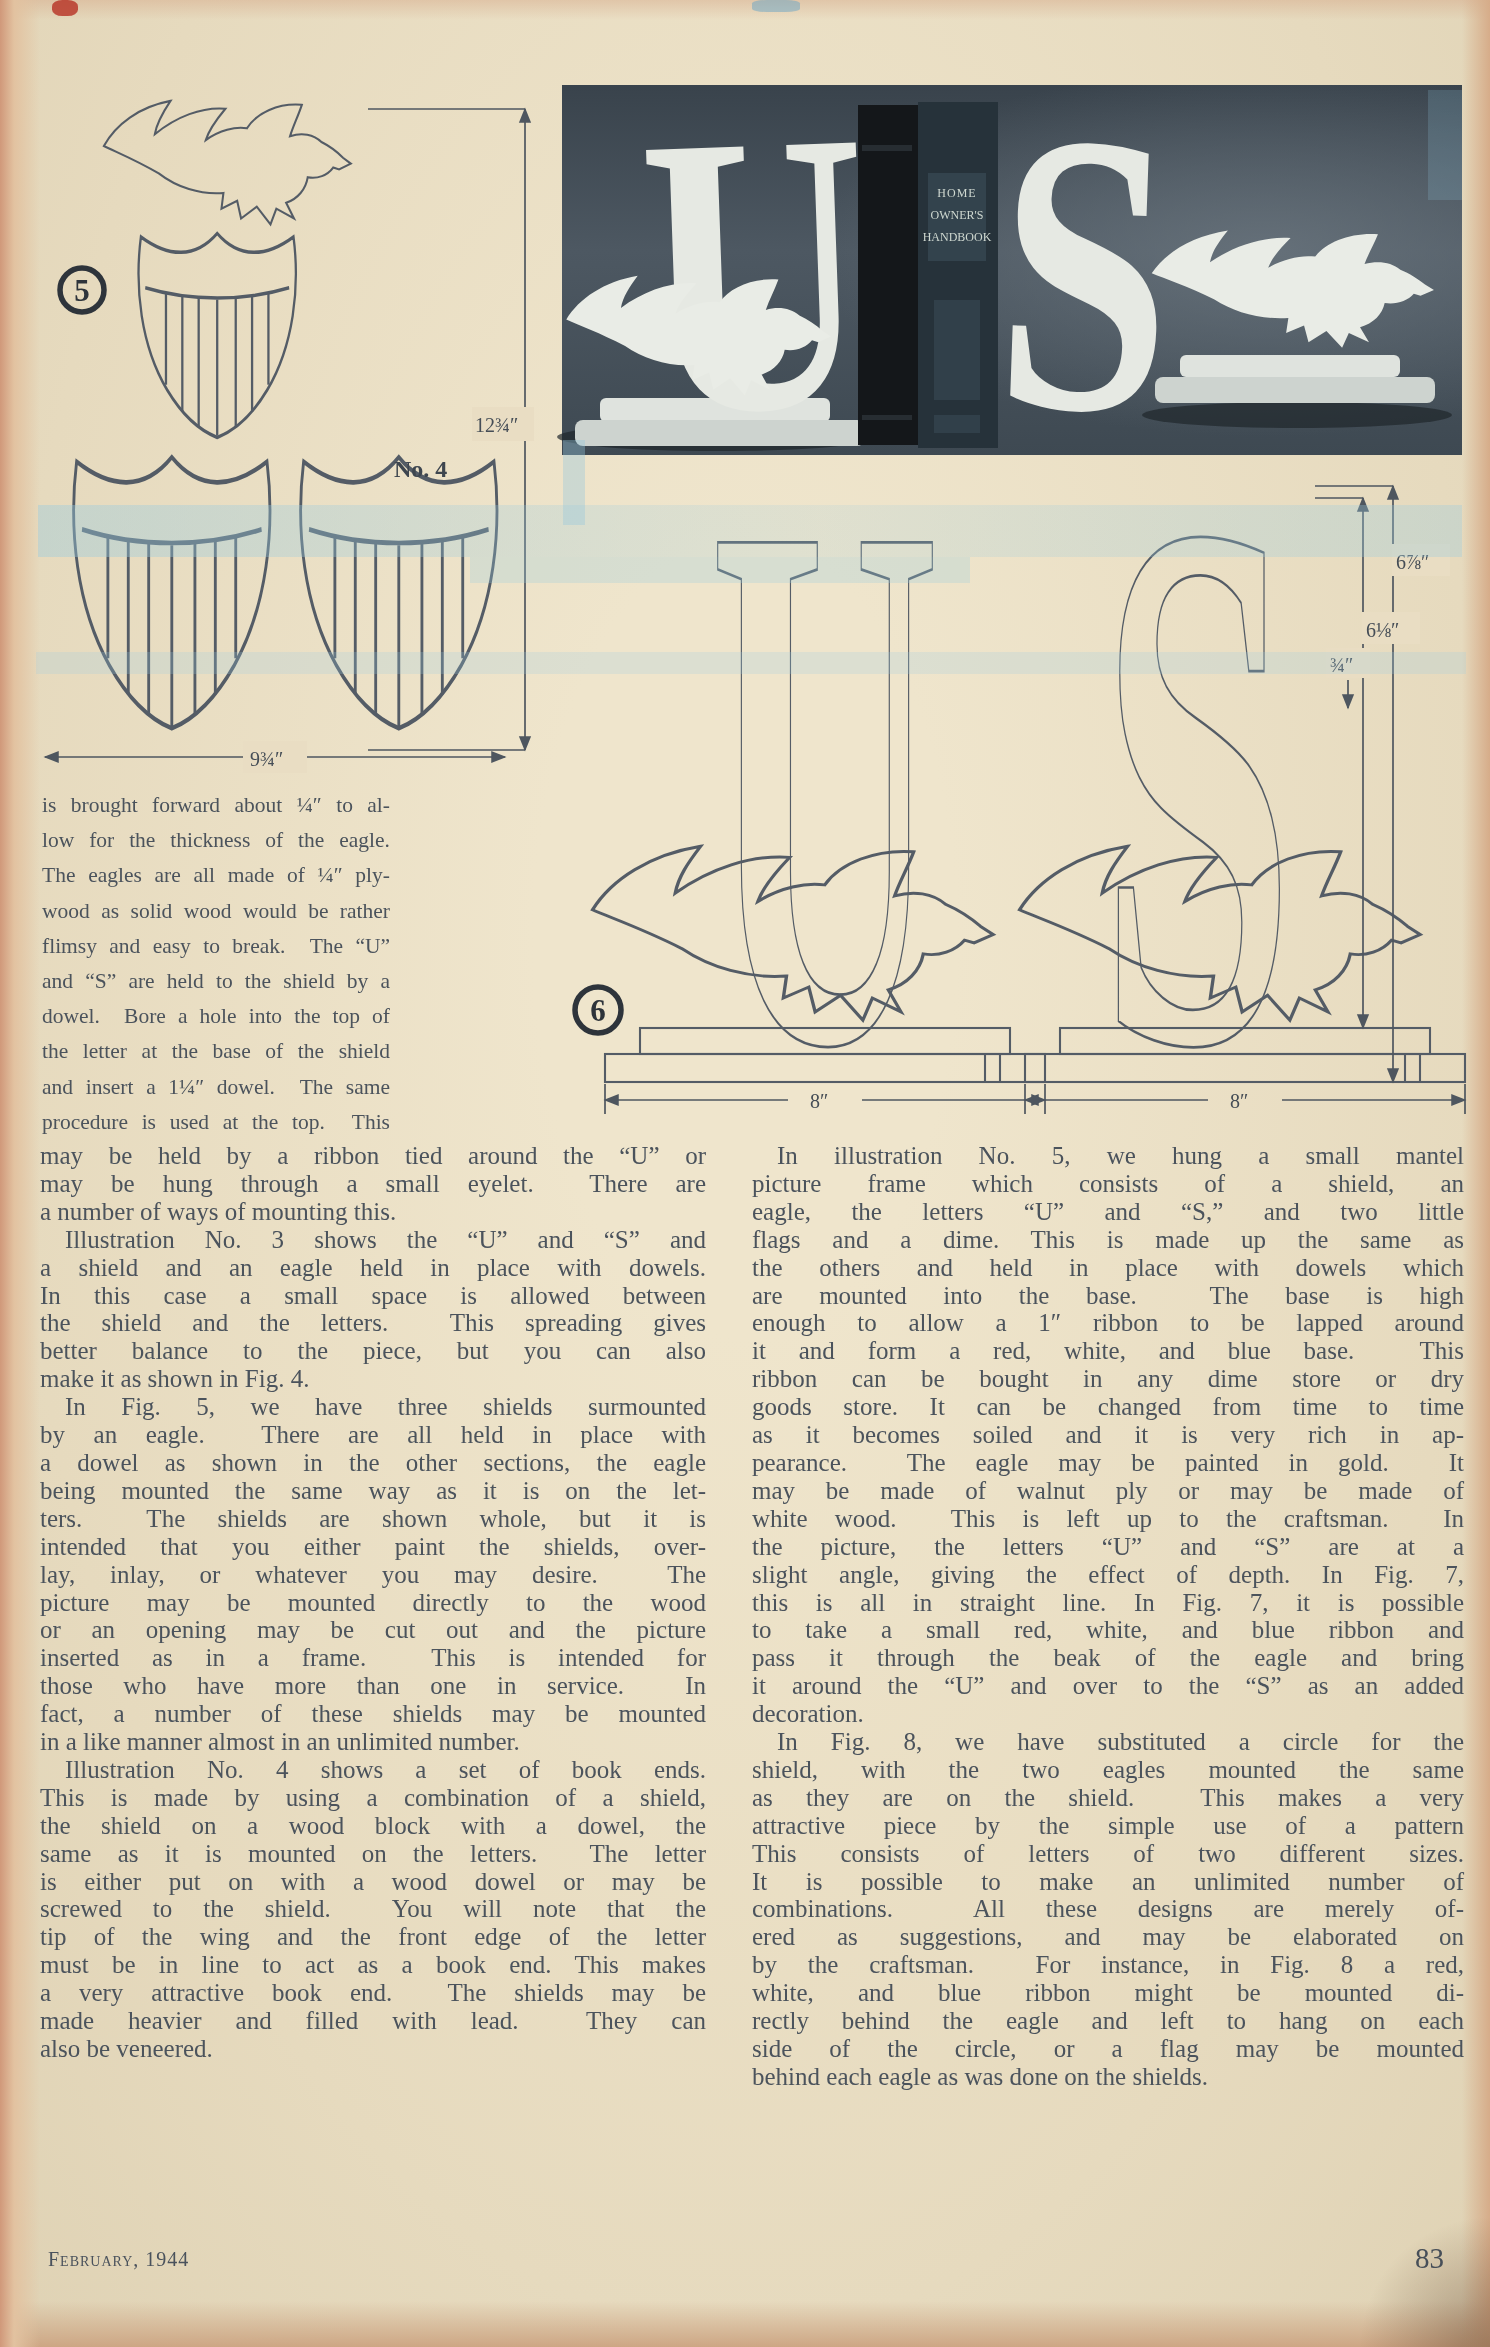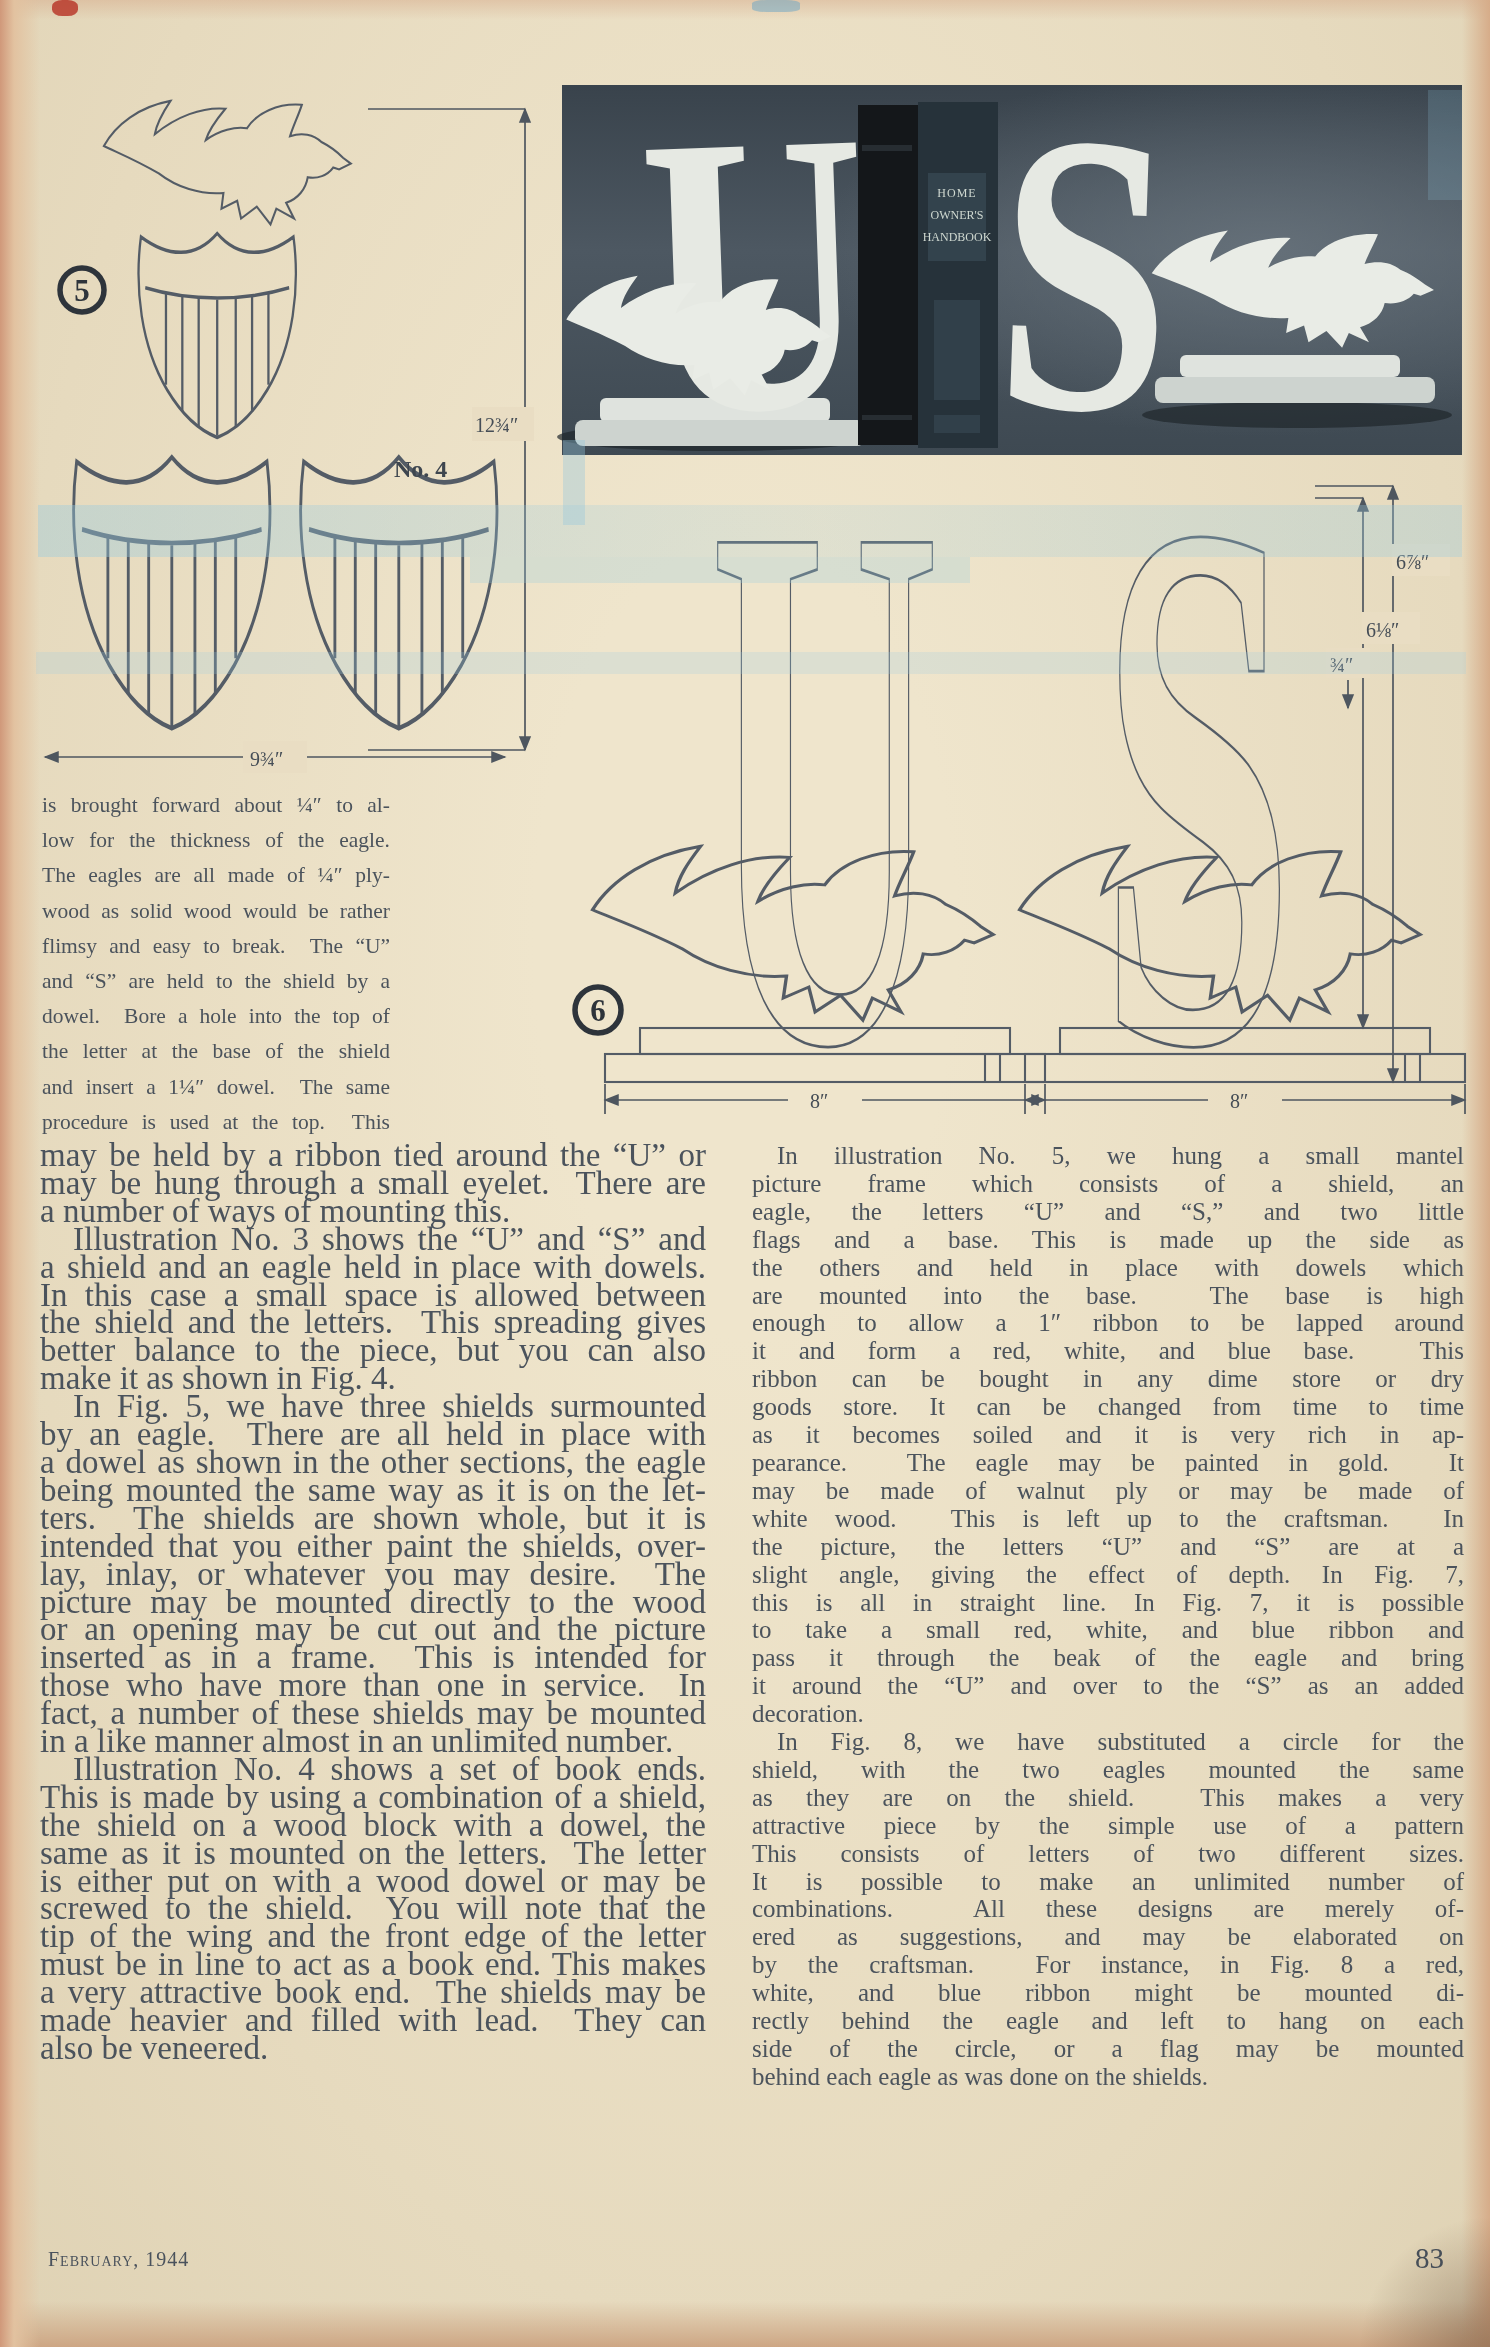--- a/index.html
+++ b/index.html
@@ -16,21 +16,21 @@
   }
   .artifact{position:absolute;pointer-events:none;}
   
   .col{position:absolute;}
   .tline{
     text-align:justify;text-align-last:justify;white-space:pre-wrap;
     color:#4b535c;
   }
   .tline.pend{text-align-last:left;}
   #col-narrow{left:42px;top:788px;width:348px;font-size:21.5px;line-height:35.2px;}
-  #col-left{left:40px;top:1142px;width:666px;font-size:33px;line-height:27.9px;}
+  #col-left{left:40px;top:1142px;width:666px;font-size:25px;line-height:27.9px;}
   #col-right{left:752px;top:1142px;width:712px;font-size:25px;line-height:27.9px;}
   
   svg{position:absolute;overflow:visible;}
   svg text{font-family:"Liberation Serif","DejaVu Serif",serif;}
   .line-art{stroke:#545c66;fill:none;stroke-width:2.1;vector-effect:non-scaling-stroke;}
   .eagle-line{fill:none;stroke:#545c66;stroke-width:2.1;vector-effect:non-scaling-stroke;}
   .eagle-solid{fill:#e9ece6;stroke:none;}
   .dim{stroke:#4e565f;stroke-width:1.7;fill:none;}
   .dimlab{font-size:20px;fill:#454d56;}
   .halo{fill:#e9ddc3;}
@@ -255,21 +255,21 @@
       <div class="tline">tip of the wing and the front edge of the letter</div>
       <div class="tline">must be in line to act as a book end. This makes</div>
       <div class="tline">a very attractive book end.  The shields may be</div>
       <div class="tline">made heavier and filled with lead.  They can</div>
       <div class="tline pend">also be veneered.</div>
     </div>
   <div class="col" id="col-right">
       <div class="tline"> In illustration No. 5, we hung a small mantel</div>
       <div class="tline">picture frame which consists of a shield, an</div>
       <div class="tline">eagle, the letters “U” and “S,” and two little</div>
-      <div class="tline">flags and a base. This is made up the side as</div>
+      <div class="tline">flags and a dime. This is made up the same as</div>
       <div class="tline">the others and held in place with dowels which</div>
       <div class="tline">are mounted into the base.  The base is high</div>
       <div class="tline">enough to allow a 1″ ribbon to be lapped around</div>
       <div class="tline">it and form a red, white, and blue base.  This</div>
       <div class="tline">ribbon can be bought in any dime store or dry</div>
       <div class="tline">goods store. It can be changed from time to time</div>
       <div class="tline">as it becomes soiled and it is very rich in ap-</div>
       <div class="tline">pearance.  The eagle may be painted in gold.  It</div>
       <div class="tline">may be made of walnut ply or may be made of</div>
       <div class="tline">white wood.  This is left up to the craftsman.  In</div>

